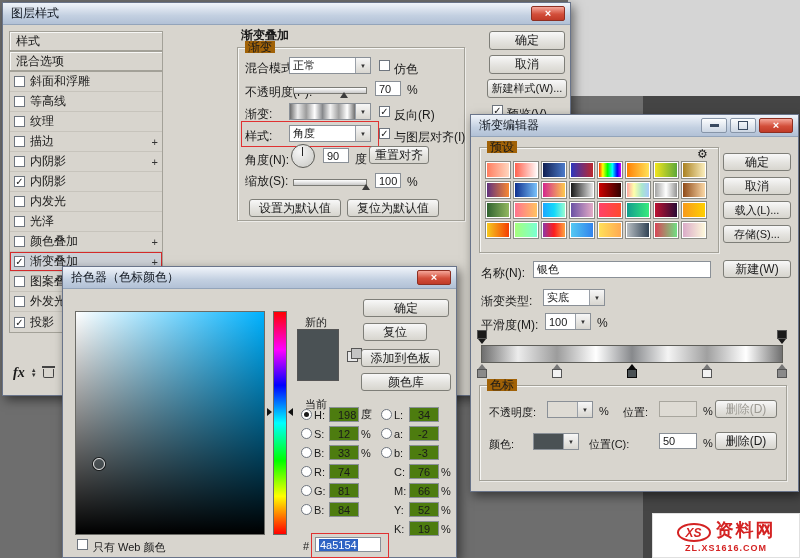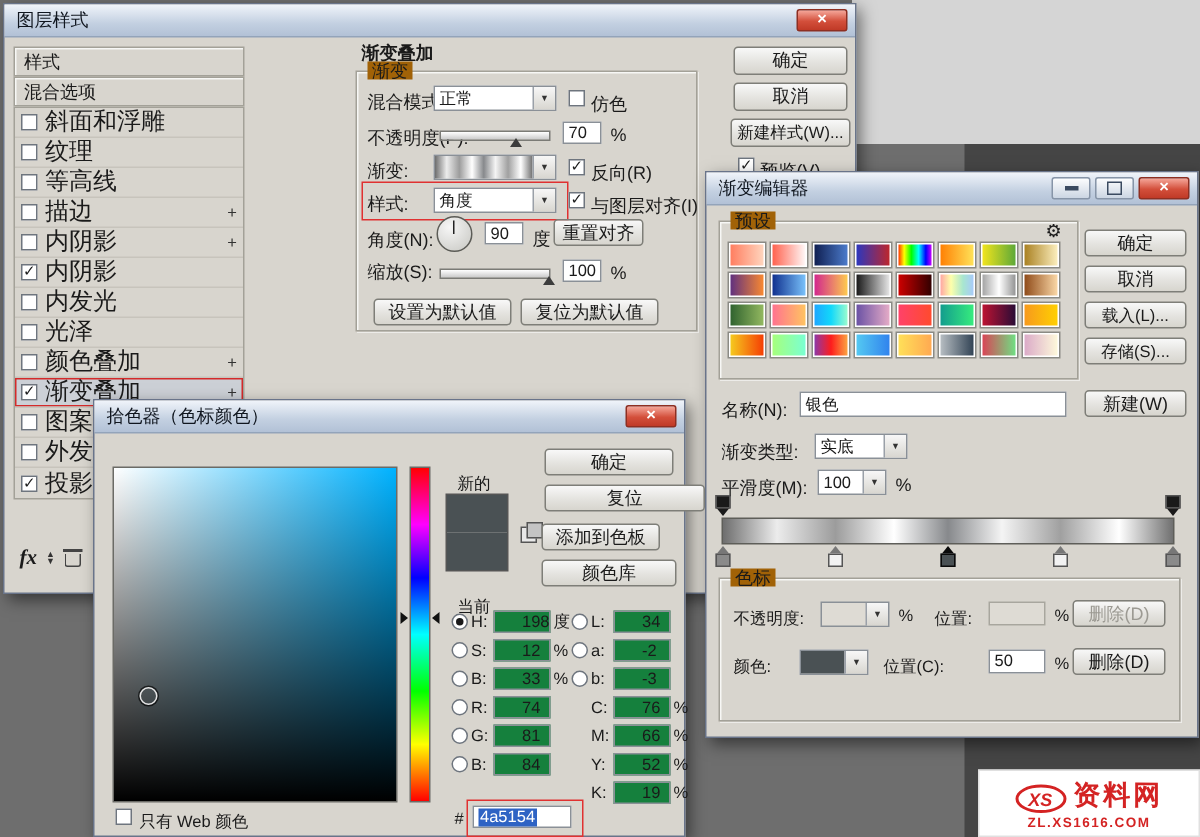--- a/index.html
+++ b/index.html
@@ -50,21 +50,21 @@
   .sthumb{position:absolute;top:4px;transform:translateX(-50%);width:0;height:0;
           border:4px solid transparent;border-top:none;border-bottom:6px solid #3c3c3c;}
 
   .dial{position:absolute;width:22px;height:22px;border-radius:50%;border:1px solid #5c5c57;
         background:radial-gradient(circle at 35% 30%,#f6f6f6,#c7c7c2);}
   .dial i{position:absolute;left:10px;top:2px;width:1px;height:9px;background:#222;}
 
   .ls-item{height:20px;display:flex;align-items:center;gap:5px;padding:0 4px;border-bottom:1px solid #c7c4bc;box-sizing:border-box;}
   .ls-item:last-child{border-bottom:none;}
   .ls-selected{background:#ccd0d6;box-shadow:inset 0 0 0 1px #d42a2a;}
-  .ls-lbl{flex:1;font-size:16px;white-space:nowrap;overflow:hidden;}
+  .ls-lbl{flex:1;font-size:12px;white-space:nowrap;overflow:hidden;}
   .ls-plus{font-size:11px;color:#333;}
 
   .fxrow{position:absolute;display:flex;align-items:center;gap:6px;}
   .fx-text{font-family:"Liberation Serif","DejaVu Serif",serif;font-style:italic;font-weight:bold;font-size:14px;}
   .updown{display:flex;flex-direction:column;line-height:5px;font-size:6px;color:#333;}
   .trash{width:9px;height:8px;border:1px solid #444;border-top:none;border-radius:0 0 2px 2px;position:relative;}
   .trash::before{content:"";position:absolute;top:-3px;left:-2px;right:-2px;height:2px;background:#444;}
 
   .preset-grid{position:absolute;display:grid;grid-template-columns:repeat(8,26px);grid-auto-rows:18px;gap:2px;}
   .preset{border:1px solid #8b8b85;box-shadow:inset 0 0 0 1px #fff;box-sizing:border-box;}
@@ -78,21 +78,21 @@
   .stop-box{width:8px;height:7px;border:1px solid #555;background:#fff;}
   .gstop.sel .tri-up{border-bottom-color:#0a0a0a;}
   .gstop.sel .stop-box{border-color:#0a0a0a;}
 
   .cp-col{position:absolute;display:flex;flex-direction:column;}
   .cp-row{height:19px;display:flex;align-items:center;gap:2px;}
   .radio{width:11px;height:11px;border-radius:50%;border:1px solid #6e757e;background:#fff;box-sizing:border-box;position:relative;flex:0 0 auto;}
   .radio.sel::after{content:"";position:absolute;left:2px;top:2px;width:5px;height:5px;border-radius:50%;background:#1a1a1a;}
   .radio-sp{width:11px;flex:0 0 auto;}
   .cp-lbl{width:13px;font-size:11px;}
-  .cp-field{width:30px;height:15px;background:#15803d;border:1px solid #8a9097;font-size:11px;padding:0 18px;
+  .cp-field{width:30px;height:15px;background:#4d7c0f;border:1px solid #8a9097;font-size:11px;padding:0 8px;
             display:flex;align-items:center;box-sizing:border-box;}
   .cp-unit{font-size:11px;width:14px;}
 
   .svmarker{position:absolute;width:10px;height:10px;border-radius:50%;border:1px solid #e5e5e5;
             box-shadow:0 0 0 1px rgba(0,0,0,.65);}
   .hue-arrow-l{position:absolute;width:0;height:0;border:4px solid transparent;border-right:none;border-left:5px solid #111;}
   .hue-arrow-r{position:absolute;width:0;height:0;border:4px solid transparent;border-left:none;border-right:5px solid #111;}
   .swatch-half{position:absolute;left:0;width:100%;height:50%;}
   .cube{position:absolute;width:9px;height:9px;border:1px solid #555;background:#e8e8e8;}
   .cube::after{content:"";position:absolute;left:3px;top:-4px;width:9px;height:9px;border:1px solid #555;background:#c4c4c4;}
@@ -126,25 +126,25 @@
   <div class="cell" style="left:6px;top:48px;width:154px;height:20px;">
     <span>混合选项</span>
   </div>
   <div class="abs" style="left:6px;top:68px;width:154px;height:262px;border:1px solid #a3a198;background:#d8d5ce;box-sizing:border-box;">
       <div class="ls-item">
         <span class="cb"></span>
         <span class="ls-lbl">斜面和浮雕</span>
       </div>
       <div class="ls-item">
         <span class="cb"></span>
+        <span class="ls-lbl">等高线</span>
+      </div>
+      <div class="ls-item">
+        <span class="cb"></span>
         <span class="ls-lbl">纹理</span>
-      </div>
-      <div class="ls-item">
-        <span class="cb"></span>
-        <span class="ls-lbl">等高线</span>
       </div>
       <div class="ls-item">
         <span class="cb"></span>
         <span class="ls-lbl">描边</span>
         <span class="ls-plus">+</span>
       </div>
       <div class="ls-item">
         <span class="cb"></span>
         <span class="ls-lbl">内阴影</span>
         <span class="ls-plus">+</span>
@@ -403,21 +403,21 @@
 
   <span class="lbl sm" style="left:242px;top:48px;">新的</span>
   <div class="abs" style="left:234px;top:62px;width:42px;height:52px;border:1px solid #555;box-sizing:border-box;">
     <span class="swatch-half" style="top: 0px; background: rgb(74, 81, 84);"></span>
     <span class="swatch-half" style="top: 50%; background: rgb(74, 81, 84);"></span>
   </div>
   <span class="cube" style="left:284px;top:84px;"></span>
   <span class="lbl sm" style="left:242px;top:118px;margin-top:12px;">当前</span>
 
   <span class="btn" style="left:300px;top:32px;width:86px;height:18px;">确定</span>
-  <span class="btn" style="left:300px;top:56px;width:107px;height:18px;">复位</span>
+  <span class="btn" style="left:300px;top:56px;width:64px;height:18px;">复位</span>
   <span class="btn" style="left:298px;top:82px;width:79px;height:18px;">添加到色板</span>
   <span class="btn" style="left:298px;top:106px;width:90px;height:18px;">颜色库</span>
 
   <div class="cp-col" style="left:238px;top:138px;">
       <div class="cp-row">
         <span class="radio sel"></span>
         <span class="cp-lbl">H:</span>
         <span class="cp-field">198</span>
         <span class="cp-unit">度</span>
       </div>

